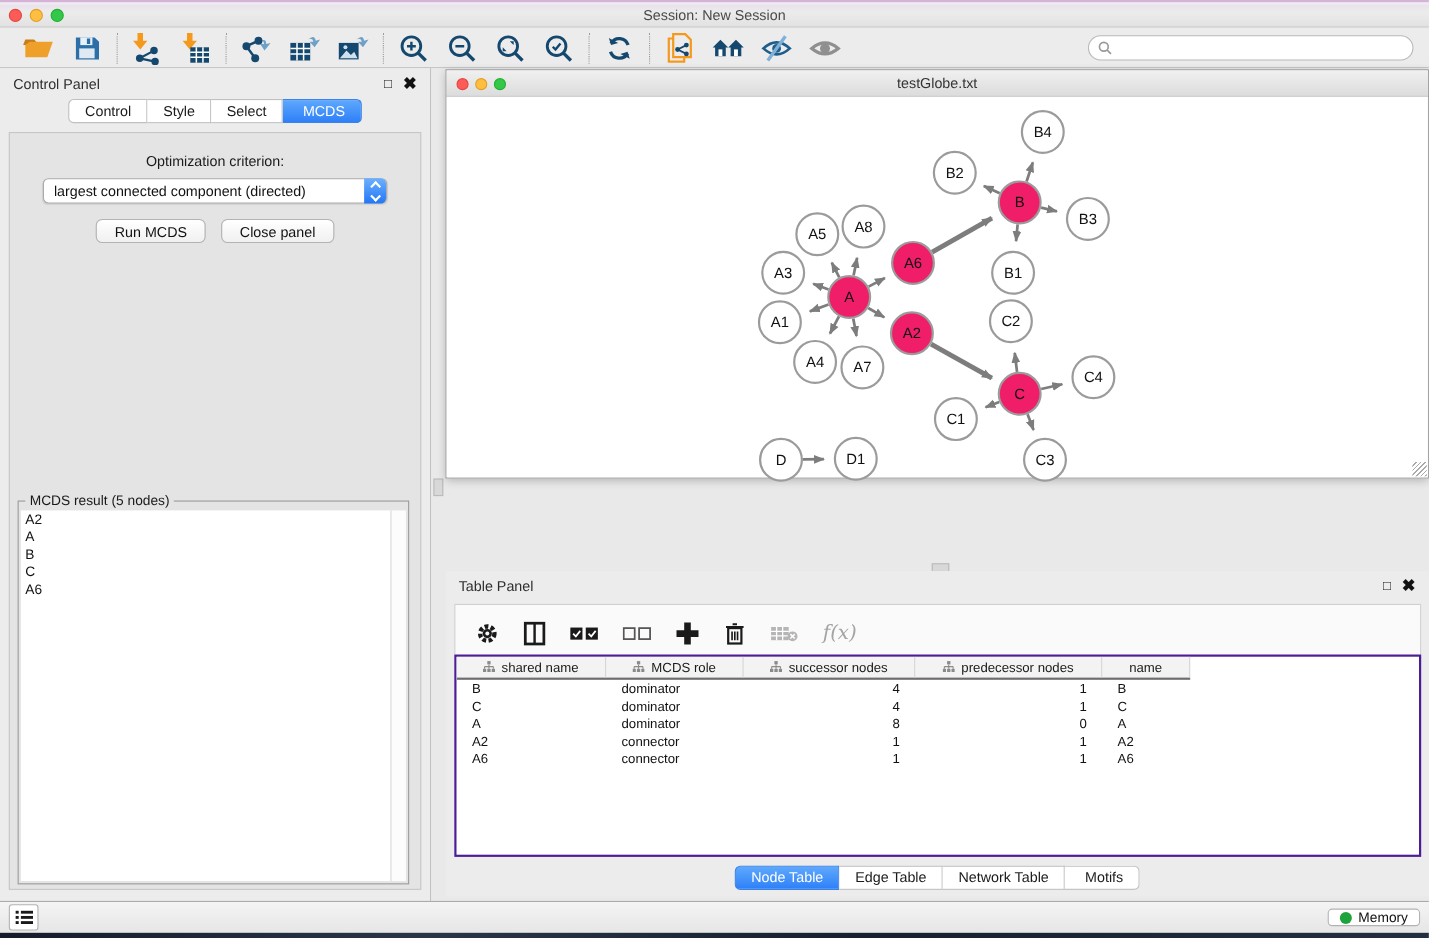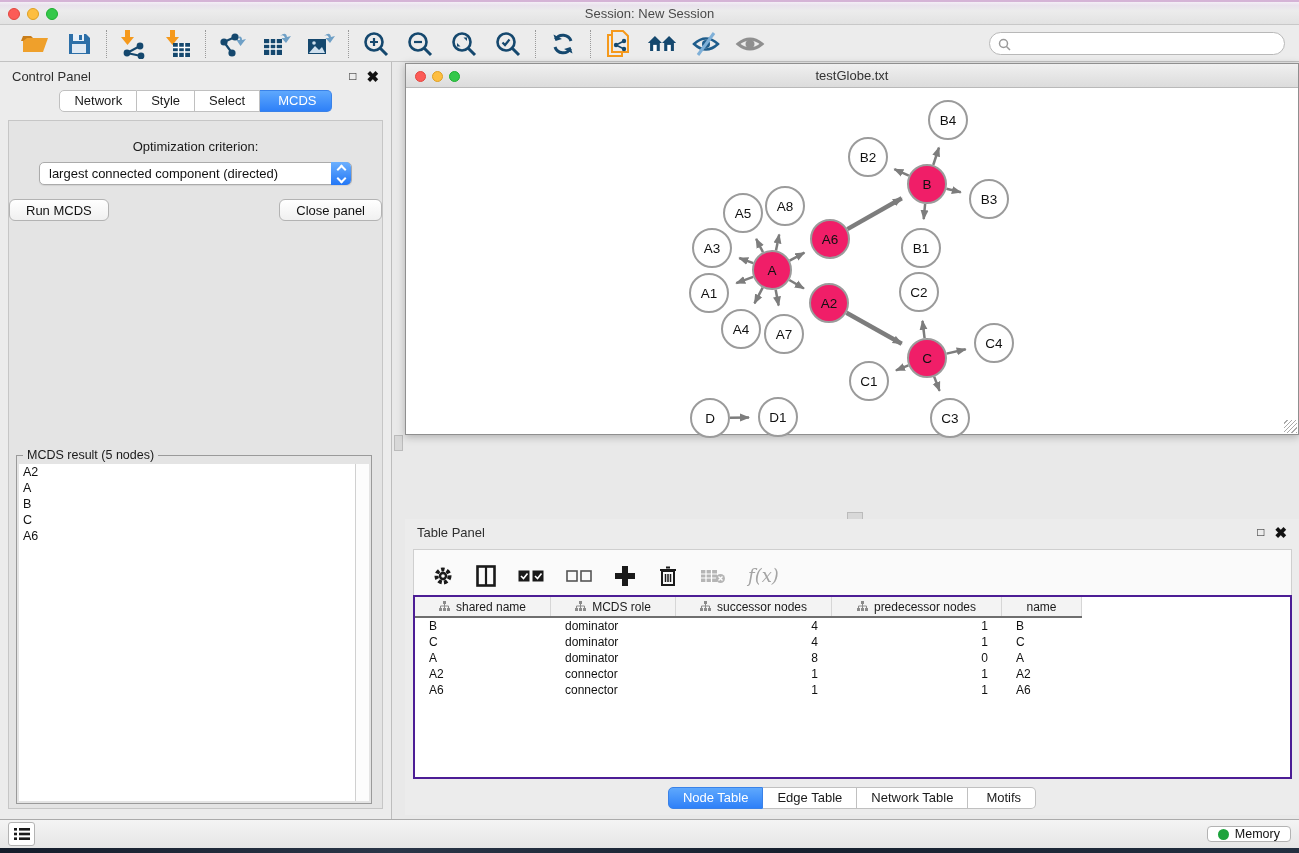--- a/index.html
+++ b/index.html
@@ -54,21 +54,21 @@
     border:1px solid #ababab; border-radius:5px; cursor:pointer;
     box-shadow:0 1px 1px rgba(0,0,0,.08); }
   .selectbox .sel-text { line-height:21px; padding-left:9px; font-size:13px; color:#111; }
   .selectbox .stepper { position:absolute; right:0; top:-1px; width:20px; height:23px;
     background:linear-gradient(#6cb0fe,#2377f6); border-radius:0 5px 5px 0;
     display:flex; flex-direction:column; align-items:center; justify-content:center; }
   .chev { width:7px; height:7px; border:solid #fff; border-width:2px 2px 0 0; }
   .chev.up { transform:rotate(-45deg); margin-bottom:1px; }
   .chev.down { transform:rotate(135deg); margin-top:1px; }
 
-  .btn-row { display:flex; justify-content:space-between; gap:14px; margin-top:14px; }
+  .btn-row { display:flex; justify-content:center; gap:14px; margin-top:14px; }
   .push-btn { height:22px; padding:0 16px; font-size:13px; color:#111;
     background:linear-gradient(#fff,#f0f0f0); border:1px solid #b3b3b3; border-radius:6px; cursor:pointer; }
 
   .result-box { position:absolute; left:7px; right:10px; top:334px; bottom:4px;
     border:1px solid #9a9a9a; background:#e4e4e4; }
   .result-legend { position:absolute; left:6px; top:-8px; background:#e4e4e4;
     padding:0 4px; font-size:12.5px; color:#1a1a1a; }
   .result-list { position:absolute; left:2px; top:8px; bottom:2px; right:15px;
     background:#fff; border-right:1px solid #d0d0d0; overflow:hidden; }
   .result-item { font-size:12.5px; color:#111; line-height:16px; padding-left:4px; }
@@ -290,21 +290,21 @@
 
   <div class="control-panel">
     <div class="panel-titlebar">
       <span class="panel-title">Control Panel</span>
       <span class="panel-wicons">
         <span class="wicon float">□</span>
         <span class="wicon close">✖</span>
       </span>
     </div>
     <div class="seg">
-      <div class="segbtn">Network</div>
+      <div class="segbtn">Control</div>
       <div class="segbtn">Style</div>
       <div class="segbtn">Select</div>
       <div class="segbtn active">MCDS</div>
     </div>
     <div class="cp-content">
       <div class="opt-label">Optimization criterion:</div>
       <div class="selectbox">
         <div class="sel-text">largest connected component (directed)</div>
         <div class="stepper">
           <div class="chev up"></div>

